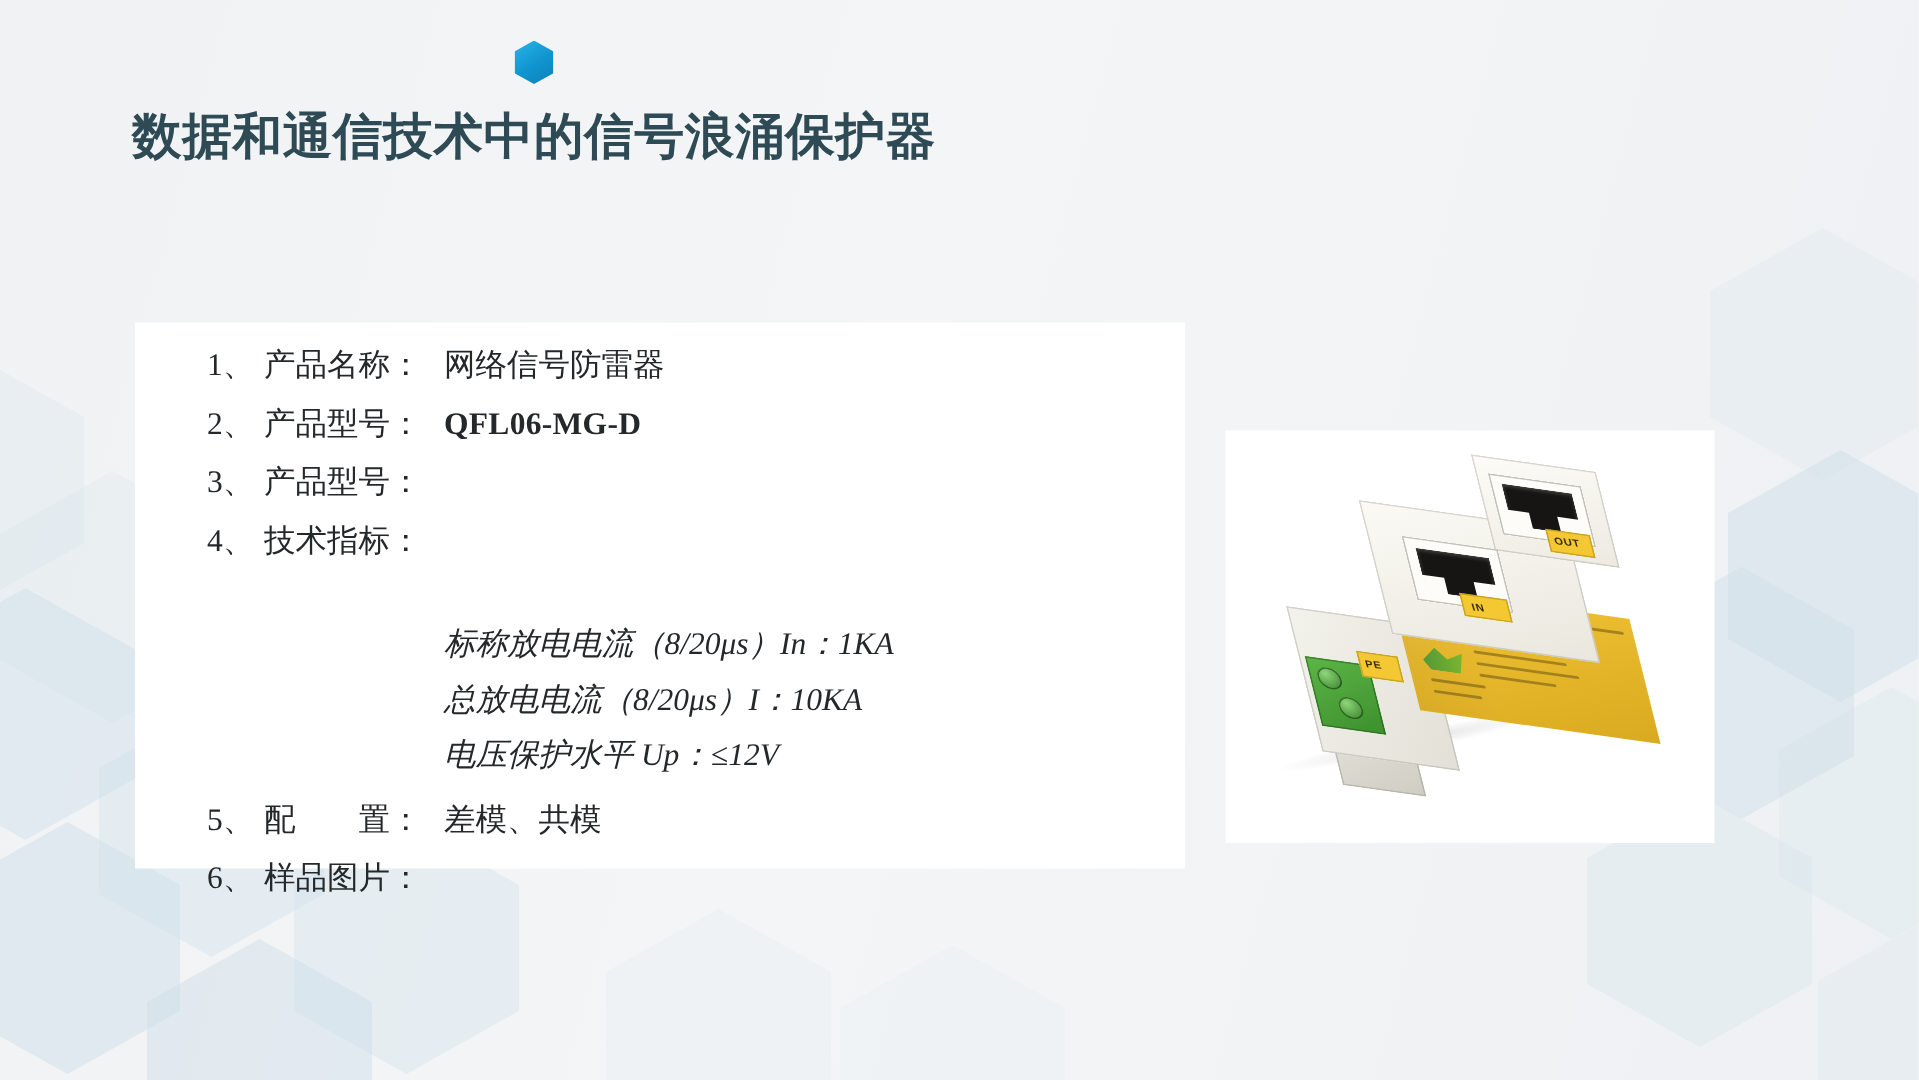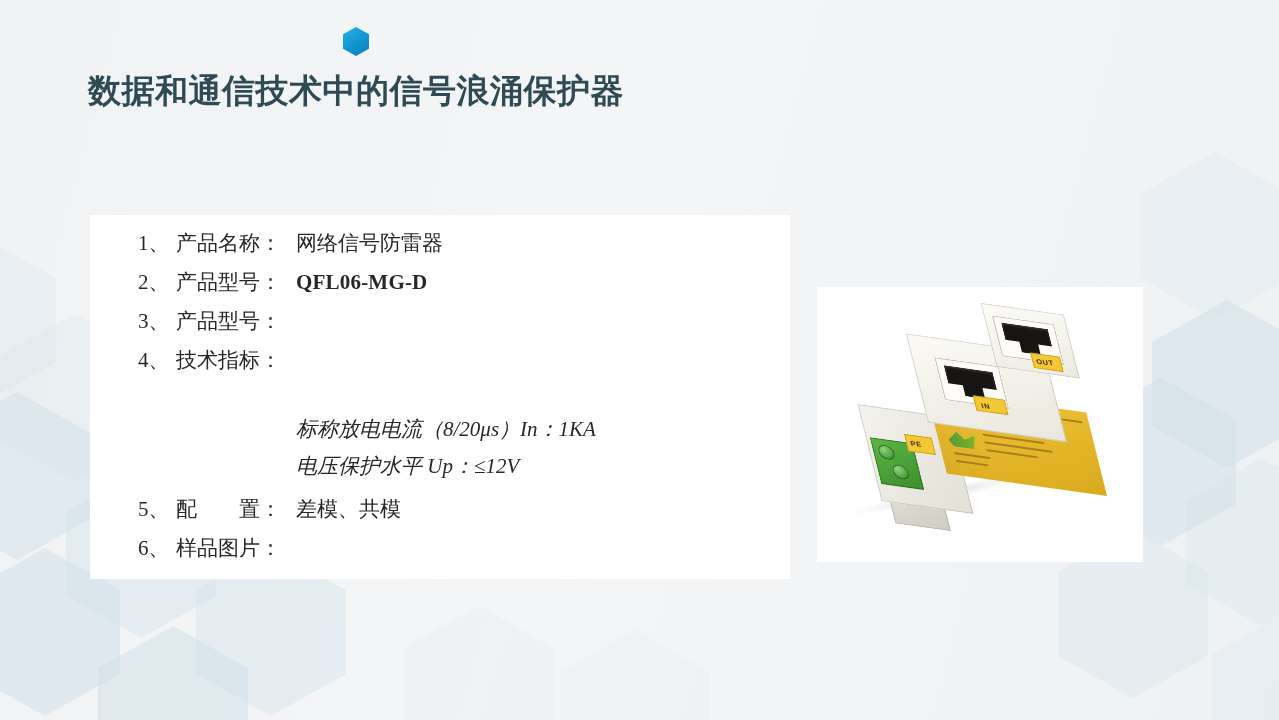--- a/index.html
+++ b/index.html
@@ -232,20 +232,21 @@
       </div>
 
       <div class="spec-row">
         <span class="spec-num">4、</span>
         <span class="spec-key">技术指标：</span>
       </div>
 
       <div class="spec-gap"></div>
 
       <div class="spec-sub">标称放电电流（8/20μs）In：1KA</div>
+      <div class="spec-sub">总放电电流（8/20μs）I：10KA</div>
       <div class="spec-sub">电压保护水平 Up：≤12V</div>
 
       <div class="spec-row" style="margin-top:6px;">
         <span class="spec-num">5、</span>
         <span class="spec-key wide">配　　置：</span>
         <span class="spec-val">差模、共模</span>
       </div>
 
       <div class="spec-row">
         <span class="spec-num">6、</span>

